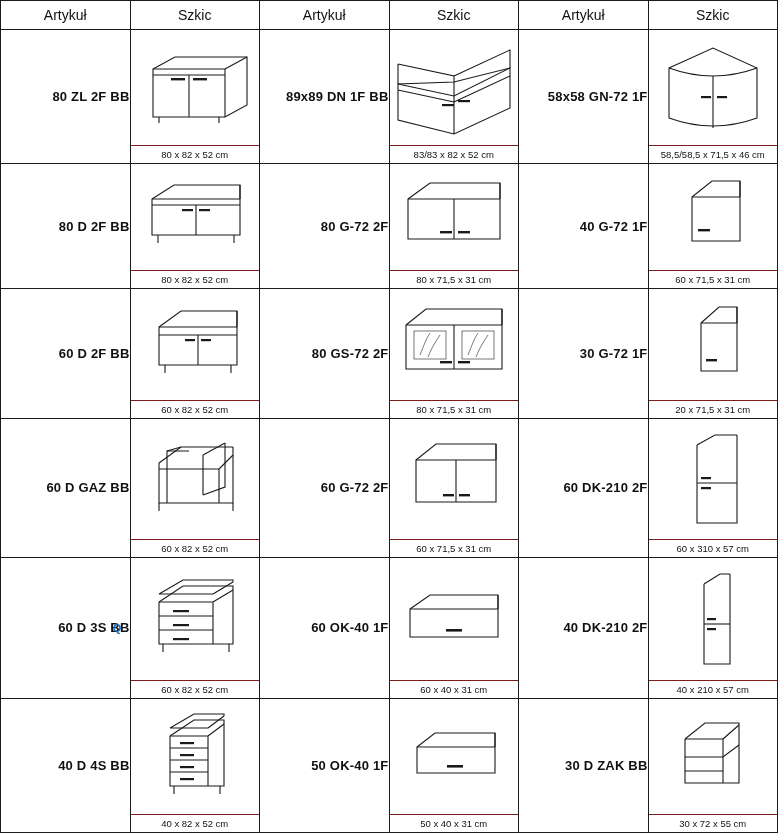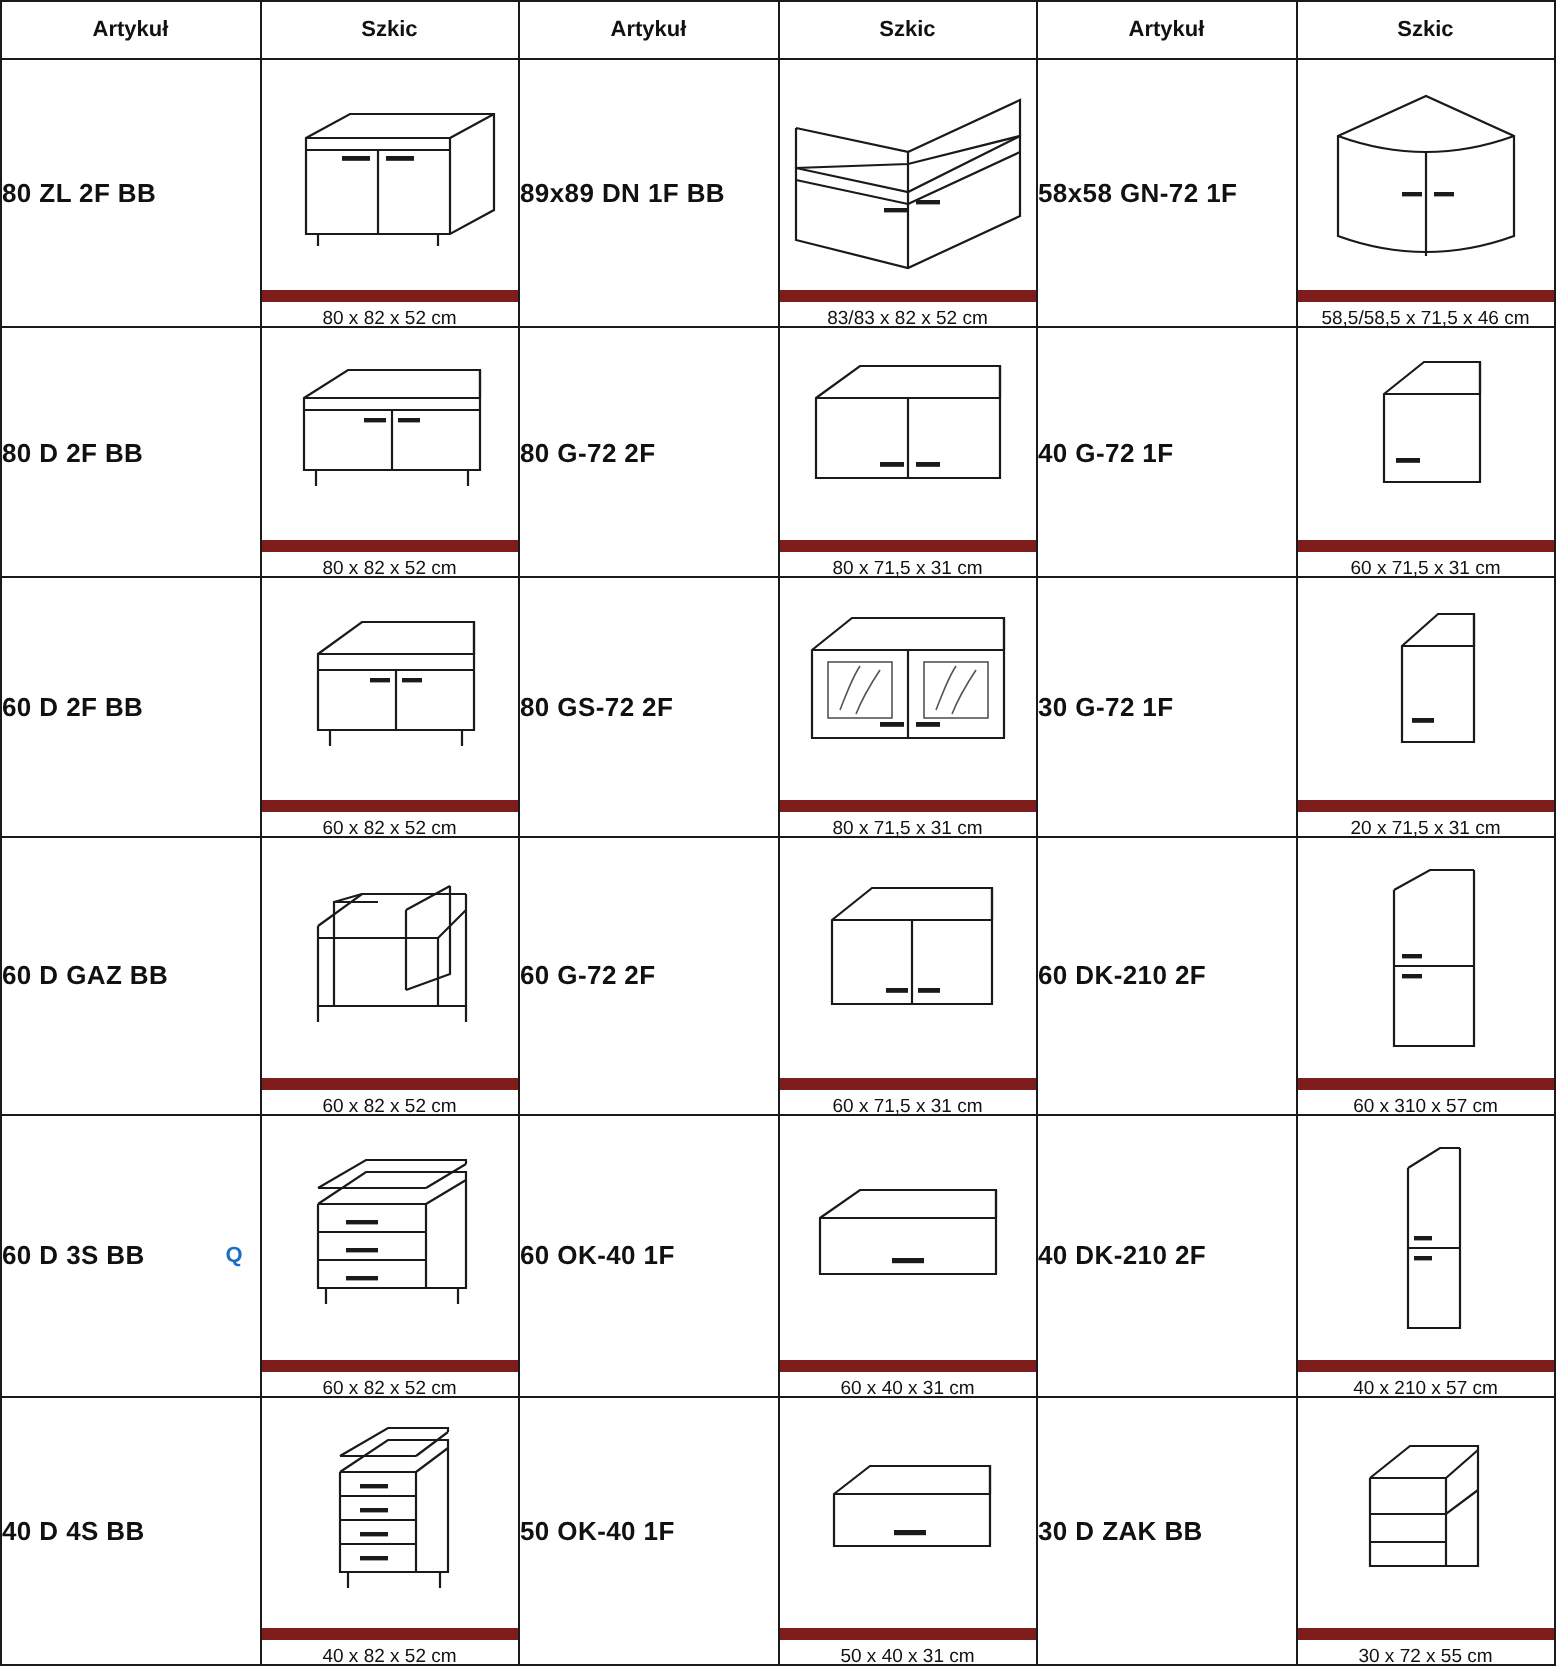--- a/index.html
+++ b/index.html
@@ -20,28 +20,28 @@
     height: 833px;
     table-layout: fixed;
   }
   table.catalog td, table.catalog th {
     border: 1px solid #1a1a1a;
     padding: 0;
     vertical-align: middle;
   }
   th.head {
     height: 28px;
-    font-size: 11px;
-    font-weight: bold;
+    font-size: 14px;
+    font-weight: normal;
     text-align: center;
     color: #111;
   }
   td.code {
     width: 130px;
-    text-align: left;
+    text-align: right;
     font-size: 13px;
     font-weight: bold;
     letter-spacing: 0.2px;
     position: relative;
   }
   td.sketch {
     width: 130px;
     position: relative;
     padding: 0;
   }
@@ -61,21 +61,21 @@
     min-height: 0;
   }
   .drawbox svg {
     display: block;
   }
   .dim {
     width: 100%;
     text-align: center;
     font-size: 9.5px;
     color: #111;
-    border-top: 6px solid #7f1d1d;
+    border-top: 1px solid #7f1d1d;
     line-height: 18px;
     height: 18px;
     box-sizing: border-box;
   }
   .marker {
     color: #1a6fc4;
     font-size: 11px;
     font-weight: bold;
     position: absolute;
     right: 8px;

